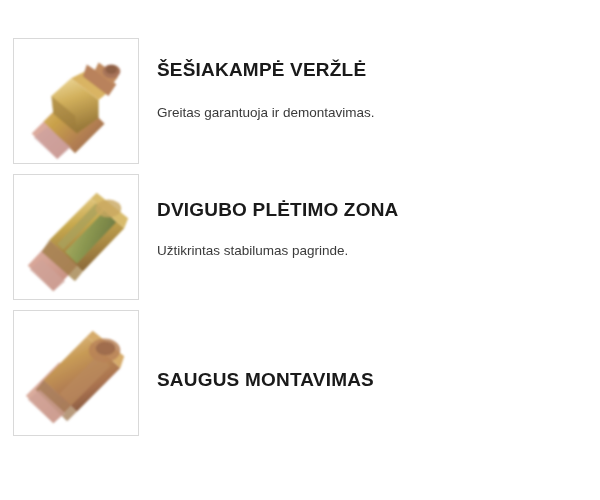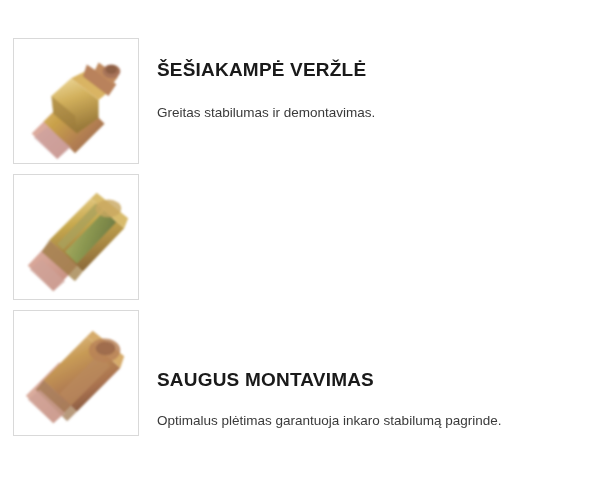--- a/index.html
+++ b/index.html
@@ -105,21 +105,21 @@
           <polygon points="86,24 106,38 100,46 82,32" fill="#c08a5e"></polygon>
           <ellipse cx="99" cy="33" rx="9" ry="7" fill="#a8745a"></ellipse>
           <ellipse cx="99" cy="31" rx="6" ry="4.5" fill="#8d5f44"></ellipse>
           <polygon points="38,58 40,76 64,96 62,78" fill="#9c7c3c" opacity="0.55"></polygon>
           <polygon points="20,100 44,122 58,110 34,90" fill="#caa0a0" opacity="0.6"></polygon>
         </g>
       </svg>
     </div>
     <div class="feature-text">
       <h2 class="feature-title">ŠEŠIAKAMPĖ VERŽLĖ</h2>
-      <p class="feature-desc">Greitas stabilumas ir demontavimas.</p>
+      <p class="feature-desc">Greitas garantuoja ir demontavimas.</p>
     </div>
   </div>
 
   <div class="feature-row row-2">
     <div class="thumb-frame">
       <svg class="thumb-inner" viewBox="0 0 126 126">
         <defs>
           <linearGradient id="g2body" x1="0" y1="0" x2="0.2" y2="1">
             <stop offset="0%" stop-color="#e8cf8c"></stop>
             <stop offset="40%" stop-color="#c8a94e"></stop>
@@ -144,20 +144,24 @@
           <polygon points="36,66 78,24 112,54 70,98" fill="url(#g2body)"></polygon>
           <polygon points="52,78 92,36 104,48 64,90" fill="url(#g2green)"></polygon>
           <polygon points="44,70 84,28 90,34 50,76" fill="#a9a15c" opacity="0.8"></polygon>
           <polygon points="78,24 112,54 116,44 84,18" fill="#d8bb6c"></polygon>
           <polygon points="36,66 70,98 62,108 28,78" fill="#9c7b42" opacity="0.75"></polygon>
           <polygon points="16,96 40,118 52,108 28,86" fill="#cfa398" opacity="0.7"></polygon>
           <ellipse cx="96" cy="34" rx="13" ry="9" fill="#c9a860" opacity="0.8"></ellipse>
         </g>
       </svg>
     </div>
+    <div class="feature-text">
+      <h2 class="feature-title">DVIGUBO PLĖTIMO ZONA</h2>
+      <p class="feature-desc">Užtikrintas stabilumas pagrinde.</p>
+    </div>
   </div>
 
   <div class="feature-row row-3">
     <div class="thumb-frame">
       <svg class="thumb-inner" viewBox="0 0 126 126">
         <defs>
           <linearGradient id="g3body" x1="0.1" y1="0" x2="0.6" y2="1">
             <stop offset="0%" stop-color="#e7c792"></stop>
             <stop offset="35%" stop-color="#c79a55"></stop>
             <stop offset="75%" stop-color="#a97250"></stop>
@@ -179,17 +183,16 @@
           <polygon points="74,26 108,58 112,46 80,20" fill="#d6ab6a"></polygon>
           <ellipse cx="92" cy="40" rx="16" ry="12" fill="#b98258" opacity="0.85"></ellipse>
           <ellipse cx="93" cy="38" rx="10" ry="7" fill="#9c6a4c" opacity="0.9"></ellipse>
           <polygon points="30,70 64,102 54,112 22,80" fill="#9a7046" opacity="0.7"></polygon>
           <polygon points="14,90 40,114 52,104 26,80" fill="#cfa195" opacity="0.7"></polygon>
         </g>
       </svg>
     </div>
     <div class="feature-text">
       <h2 class="feature-title">SAUGUS MONTAVIMAS</h2>
-      <p class="feature-desc">Optimalus plėtimas garantuoja inkaro stabilumą pagrinde.</p>
     </div>
   </div>
 
 </div>
 
 </body></html>

